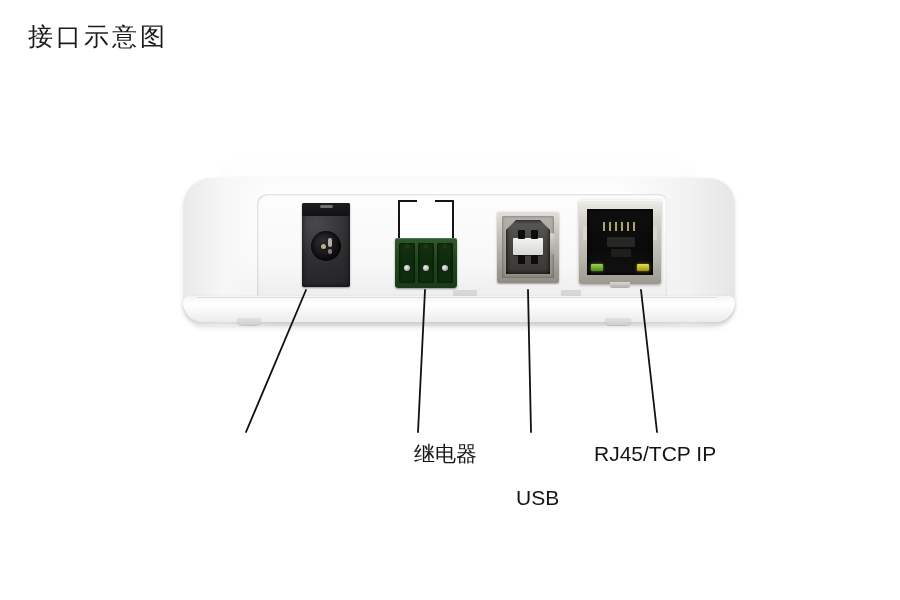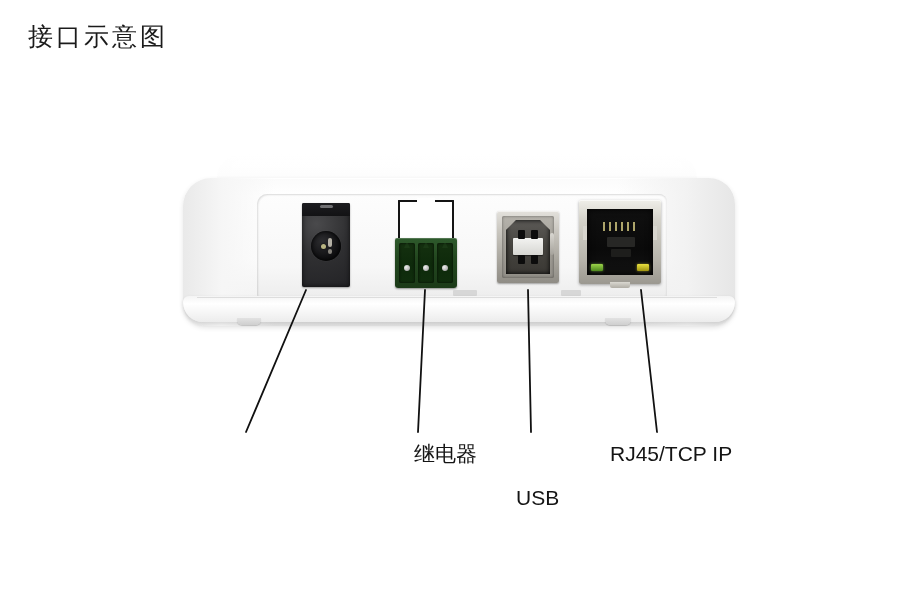--- a/index.html
+++ b/index.html
@@ -331,15 +331,15 @@
 
   <svg class="leaders" viewBox="0 0 900 600" xmlns="http://www.w3.org/2000/svg">
     <line id="leader-dc-power" stroke="#111111" stroke-width="1.8" stroke-linecap="round" x1="306" y1="290" x2="246" y2="432"></line>
     <line id="leader-relay" stroke="#111111" stroke-width="1.8" stroke-linecap="round" x1="425" y1="290" x2="418" y2="432"></line>
     <line id="leader-usb" stroke="#111111" stroke-width="1.8" stroke-linecap="round" x1="528" y1="290" x2="531" y2="432"></line>
     <line id="leader-rj45" stroke="#111111" stroke-width="1.8" stroke-linecap="round" x1="641" y1="290" x2="657" y2="432"></line>
   </svg>
 
   <div class="caption" id="callout-relay" style="left: 379px; top: 443px; margin-left: 35px;">继电器</div>
   <div class="caption" id="callout-usb" style="left: 516px; top: 443px; margin-top: 44px;">USB</div>
-  <div class="caption" id="callout-rj45" style="left: 610px; top: 443px;">RJ45/TCP IP</div>
+  <div class="caption" id="callout-rj45" style="left: 594px; top: 443px;">RJ45/TCP IP</div>
 
 </div>
 
 </body></html>

